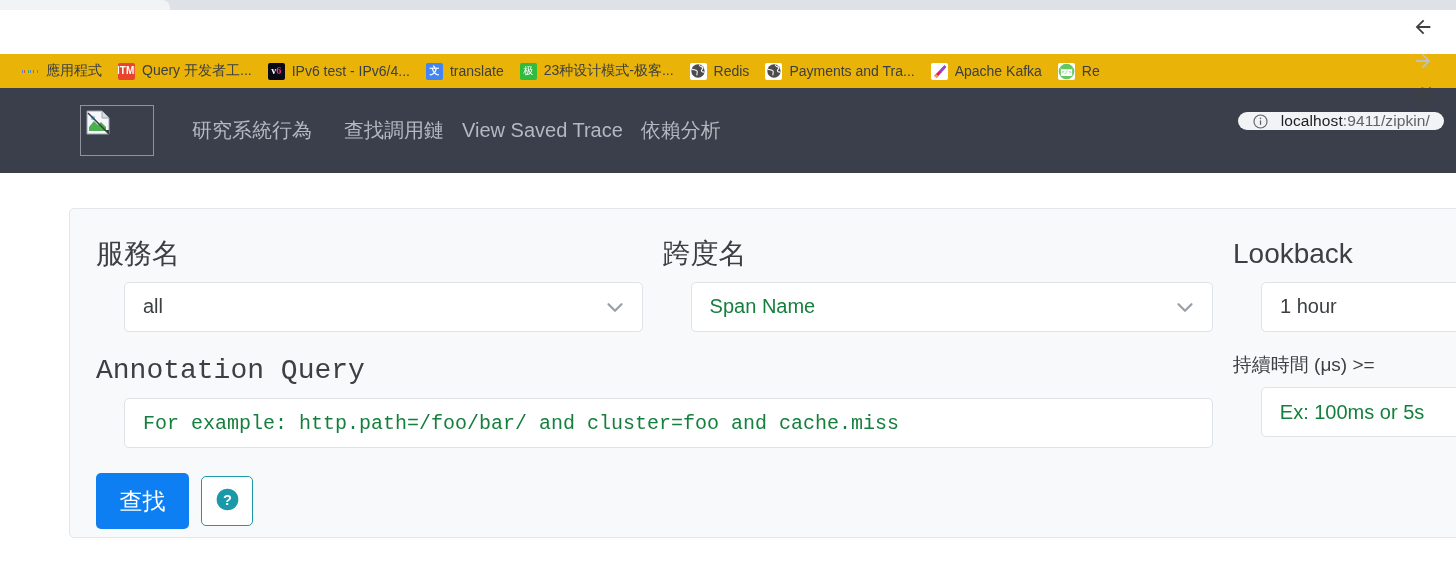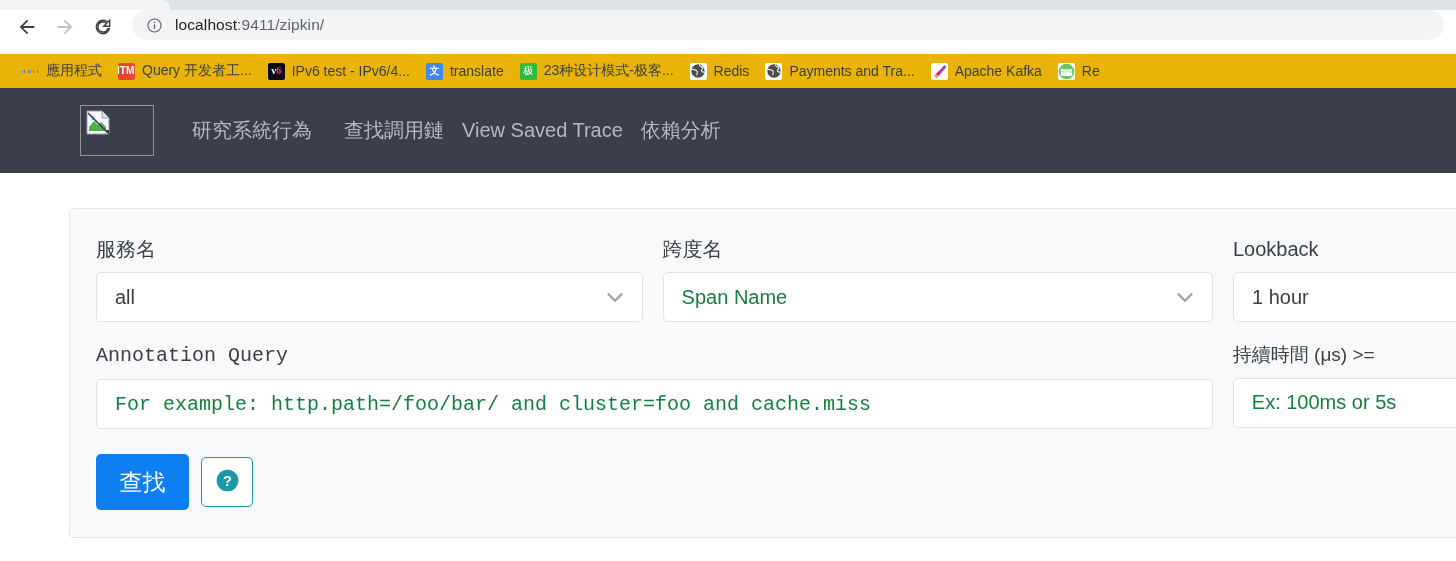--- a/index.html
+++ b/index.html
@@ -24,22 +24,23 @@
     left: 0; top: 0;
     width: 170px; height: 10px;
     background: #f1f3f4;
     border-top-right-radius: 8px;
   }
 
   .toolbar {
     height: 44px;
     background: #ffffff;
     display: flex;
-    align-items: flex-start;
+    align-items: flex-end;
     padding: 0 12px 0 10px;
+    flex-direction: column;
   }
   .nav-btn {
     width: 34px; height: 34px;
     display: flex; align-items: center; justify-content: center;
     border-radius: 50%;
     flex: 0 0 auto;
     margin-right: 4px;
   }
   .nav-btn svg { display: block; }
 
@@ -204,39 +205,40 @@
     gap: 20px;
   }
   .field { display: flex; flex-direction: column; }
   .f-service { width: 579px; }
   .f-span    { width: 583px; }
   .f-look    { width: 250px; }
   .f-annot   { width: 1182px; font-family: Liberation Mono, monospace; }
   .f-dur     { width: 250px; }
 
   .f-label {
-    font-size: 20px;
+    font-size: 28px;
     color: #3c4043;
     margin-bottom: 11px;
     line-height: 1.2;
     white-space: nowrap;
   }
   .f-label.sub { font-size: 19px; }
 
   .ctl {
     height: 50px;
     background: #ffffff;
     border: 1px solid #dfe2e6;
     border-radius: 5px;
     display: flex;
     align-items: center;
     padding: 0 14px 0 18px;
     font-size: 20px;
     color: #5a6068;
     position: relative;
+    margin-left: 28px;
   }
   .ctl .val { color: #15803d; flex: 1 1 auto; white-space: nowrap; overflow: hidden; }
   .ctl .val.filled { color: #3c4043; }
   .ctl .caret { flex: 0 0 auto; display: flex; align-items: center; }
 
   .spacer-row { height: 22px; }
 
   .actions {
     display: flex;
     align-items: center;

